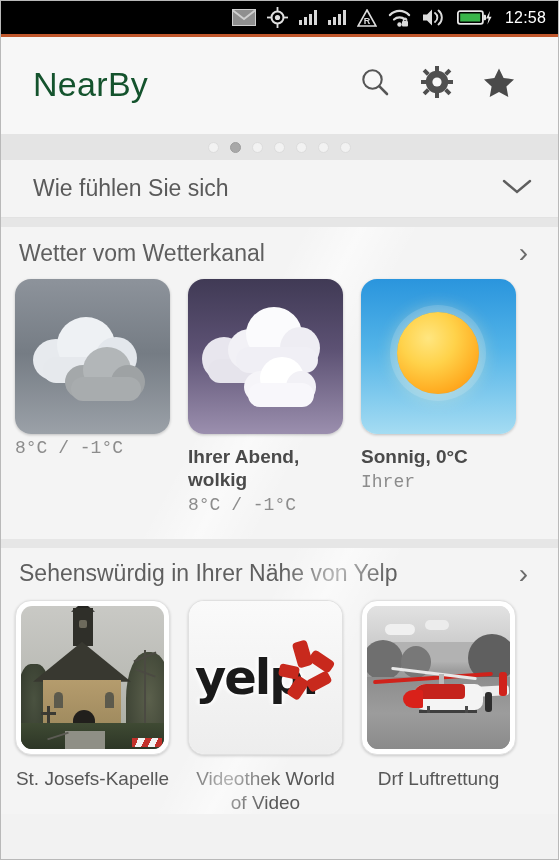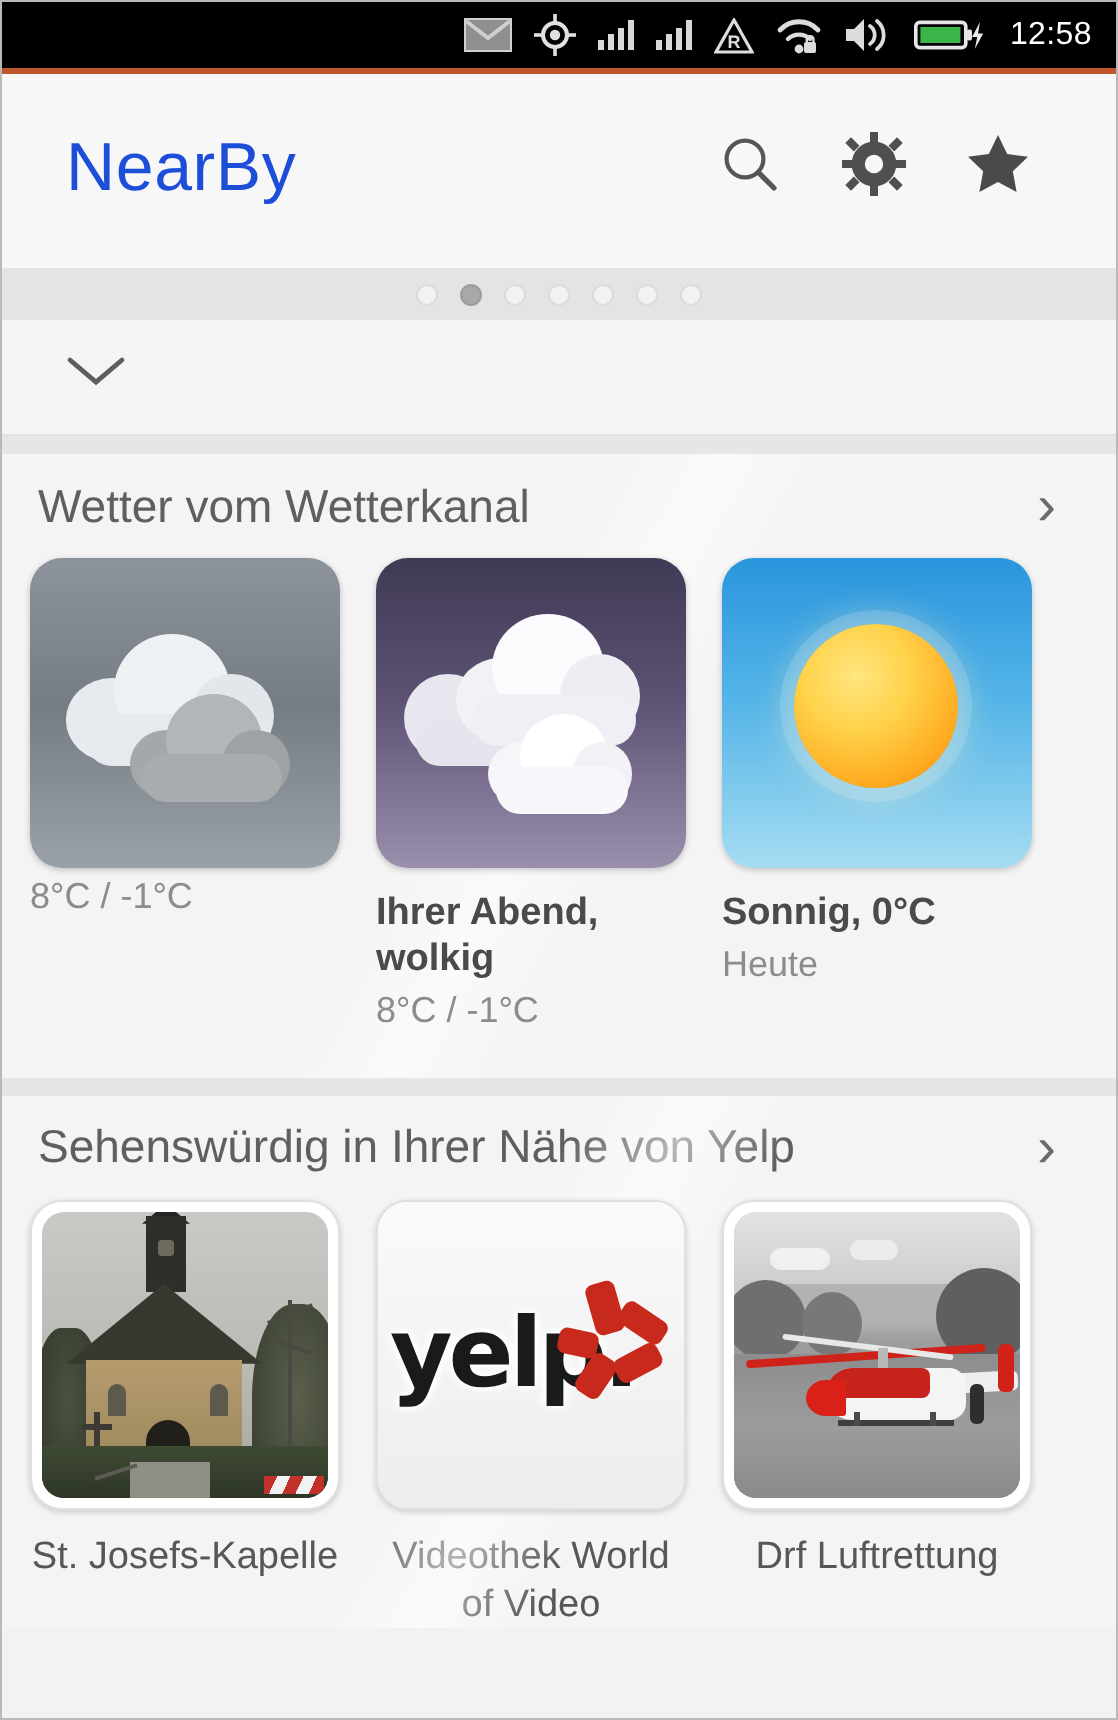--- a/index.html
+++ b/index.html
@@ -60,21 +60,21 @@
   #appheader {
     height: 100px;
     background: #f7f7f7;
     display: flex;
     align-items: center;
     padding: 0 28px 0 32px;
   }
   #apptitle {
     flex: 1;
     font-size: 34px;
-    color: #1d4ed8;
+    color: #14532d;
     font-weight: 300;
     letter-spacing: 0.3px;
     font-family: "Liberation Sans", sans-serif;
   }
   .hdr-icon {
     width: 62px;
     height: 62px;
     display: flex;
     align-items: center;
     justify-content: center;
@@ -173,20 +173,21 @@
     color: #4a4a4a;
     line-height: 1.22;
     margin-top: 11px;
   }
   .card-sub {
     font-size: 18px;
     color: #8c8c8c;
     font-weight: 300;
     line-height: 1.25;
     margin-top: 3px;
+    font-family: Liberation Mono, monospace;
   }
 
   
   .wx1 { background: linear-gradient(180deg, #8d939b 0%, #757c84 48%, #9ba1a8 100%); }
   .wx2 { background: linear-gradient(180deg, #403a55 0%, #5c5173 45%, #9b8fae 100%); }
   .wx3 { background: linear-gradient(180deg, #2a95dd 0%, #53b4e8 45%, #a5dcf2 100%); }
   
   .cgroup { position: absolute; }
   .cgroup span {
     position: absolute;
@@ -422,20 +423,21 @@
     <span class="dot"></span>
     <span class="dot active"></span>
     <span class="dot"></span>
     <span class="dot"></span>
     <span class="dot"></span>
     <span class="dot"></span>
     <span class="dot"></span>
   </div>
 
   <div class="collapse-row">
+    <div class="ctitle">Wie fühlen Sie sich</div>
     <span>
       <svg width="30" height="18" viewBox="0 0 30 18">
         <path d="M2 3 L15 14 L28 3" fill="none" stroke="#5e5e5e" stroke-width="2.4" stroke-linecap="round"></path>
       </svg>
     </span>
   </div>
 
   <div class="sec-gap"></div>
 
   <div class="section" style="padding-bottom:22px;">
@@ -487,21 +489,21 @@
         </div>
         <div class="card-title">Ihrer Abend, wolkig</div>
         <div class="card-sub">8°C / -1°C</div>
       </div>
 
       <div class="cardcol">
         <div class="card-art wx3">
           <div class="sun"></div>
         </div>
         <div class="card-title">Sonnig, 0°C</div>
-        <div class="card-sub">Heute</div>
+        <div class="card-sub">Ihrer</div>
       </div>
     </div>
   </div>
 
   <div class="sec-gap"></div>
 
   <div class="section">
     <div class="sheen"></div>
 
     <div class="sec-header">

